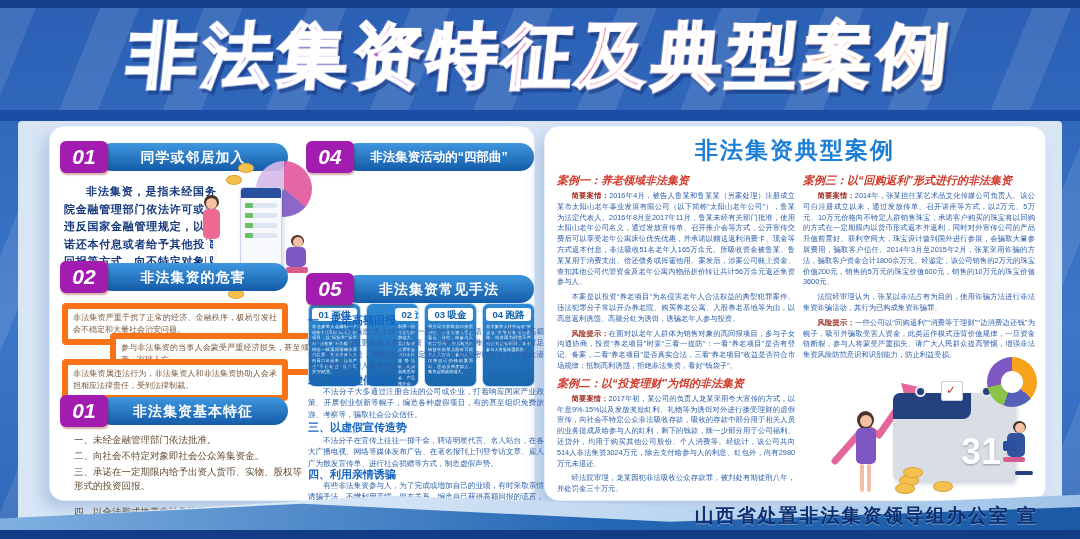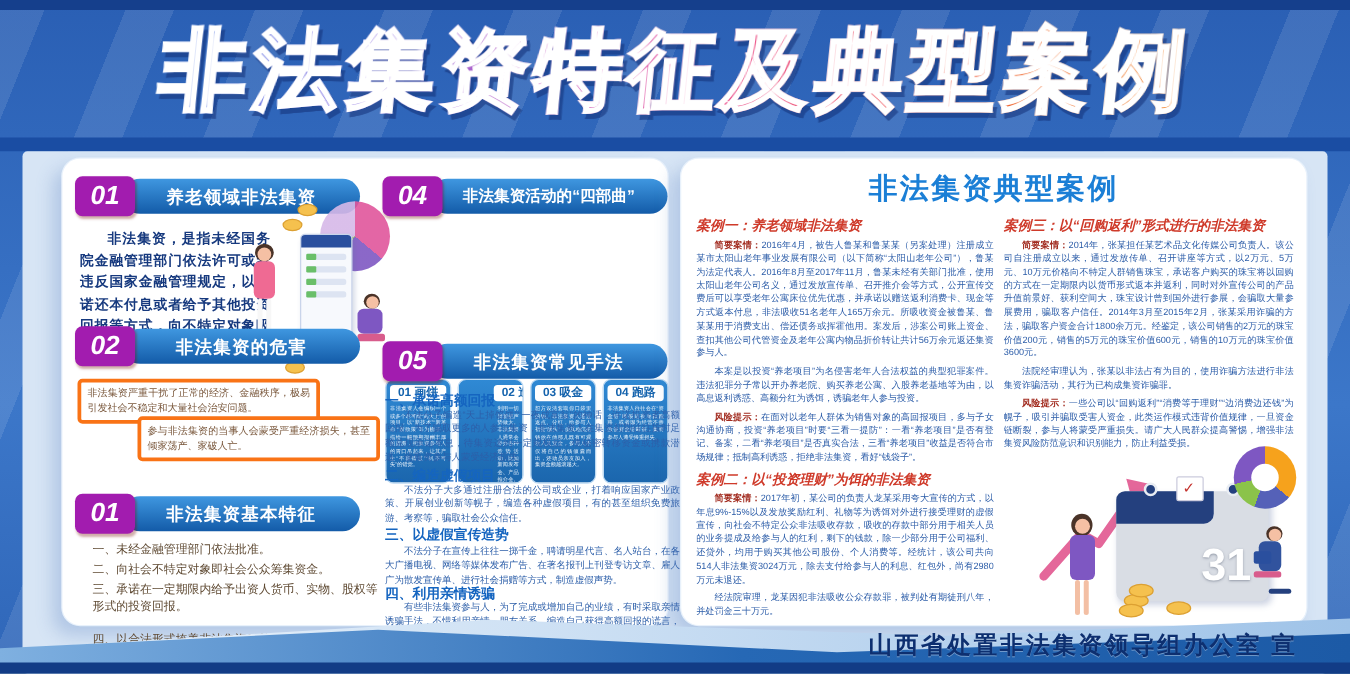--- a/index.html
+++ b/index.html
@@ -32,21 +32,21 @@
   .sec-num{position:absolute;left:0;top:0;width:48px;height:32px;background:#a21caf;border-radius:6px;
     color:#fff;font-weight:bold;font-style:italic;font-size:21px;line-height:32px;text-align:center;z-index:2;
     box-shadow:1px 2px 2px rgba(120,20,10,.35);}
   .sec-pill{position:absolute;left:38px;right:0;top:2px;height:28px;border-radius:15px;
     background:linear-gradient(180deg,#3f97e0,#135ba8);color:#fff;font-weight:bold;font-size:14px;
     line-height:28px;text-align:center;letter-spacing:1px;}
   .sec-pill.small{font-size:12.5px;letter-spacing:0;}
   
   .s1-body{position:absolute;left:14px;top:182px;width:152px;font-size:11px;font-weight:bold;color:#16397e;
     line-height:1.6;text-align:justify;text-indent:2em;}
-  .harm-box{position:absolute;left:12px;width:194px;border:3px solid #f97316;border-radius:4px;
+  .harm-box{position:absolute;left:12px;width:226px;border:6px solid #f97316;border-radius:4px;
     padding:3px 5px;font-size:8px;color:#79573b;line-height:1.5;text-align:justify;background:#fff;}
   .feat-item{position:absolute;left:12px;width:228px;font-size:9.5px;color:#5f4a33;line-height:1.5;
     padding-left:0;margin-left:12px;}
   
   .card{position:absolute;top:176px;width:53px;height:84px;border-radius:7px;border:1.5px solid #bcd9f2;
     background:linear-gradient(180deg,#2f89d4,#1b66ad);overflow:hidden;}
   .card-chip{margin:4px auto 2px auto;width:45px;background:#ffffff;border-radius:3px;color:#1463ad;
     font-weight:bold;font-size:9.5px;line-height:13px;text-align:center;}
   .card-text{padding:1px 3px;font-size:4.2px;line-height:1.35;color:#eaf3fb;text-align:justify;}
   
@@ -115,21 +115,21 @@
   <div class="title-zone">
     <div class="big-title">非法集资特征及典型案例</div>
   </div>
   <div class="divider-bar"></div>
   <div class="light-area"></div>
 
   <div class="panel" id="panel-left">
 
     <div class="sec-head" style="top:14px;width:228px;">
       <div class="sec-num">01</div>
-      <div class="sec-pill">养老领域非法集资</div>
+      <div class="sec-pill">同学或邻居加入</div>
     </div>
     <div class="s1-body" style="top:56px;left:14px;">非法集资，是指未经国务院金融管理部门依法许可或者违反国家金融管理规定，以许诺还本付息或者给予其他投资回报等方式，向不特定对象吸收资金的行为。</div>
 
     <div class="illo" id="illo1">
       <div class="pie"></div>
       <div class="coin" style="left:38px;top:2px;"></div>
       <div class="coin" style="left:26px;top:14px;"></div>
       <div class="clipboard">
         <div class="hdr"></div>
         <div class="row">
@@ -162,20 +162,21 @@
       <div class="coin" style="left:34px;top:120px;"></div>
       <div class="coin" style="left:28px;top:128px;"></div>
     </div>
 
     <div class="sec-head" style="top:134px;width:228px;">
       <div class="sec-num">02</div>
       <div class="sec-pill">非法集资的危害</div>
     </div>
     <div class="harm-box" style="top:176px;">非法集资严重干扰了正常的经济、金融秩序，极易引发社会不稳定和大量社会治安问题。</div>
     <div class="harm-box" style="top:206px;margin-left:48px;">参与非法集资的当事人会蒙受严重经济损失，甚至倾家荡产、家破人亡。</div>
+    <div class="harm-box" style="top:232px;">非法集资属违法行为，非法集资人和非法集资协助人会承担相应法律责任，受到法律制裁。</div>
 
     <div class="sec-head" style="top:268px;width:228px;">
       <div class="sec-num">01</div>
       <div class="sec-pill">非法集资基本特征</div>
     </div>
     <div class="feat-item" style="top:306px;">一、未经金融管理部门依法批准。</div>
     <div class="feat-item" style="top:322px;">二、向社会不特定对象即社会公众筹集资金。</div>
     <div class="feat-item" style="top:338px;">三、承诺在一定期限内给予出资人货币、实物、股权等形式的投资回报。</div>
     <div class="feat-item" style="top:378px;">四、以合法形式掩盖非法集资目的。</div>
 

